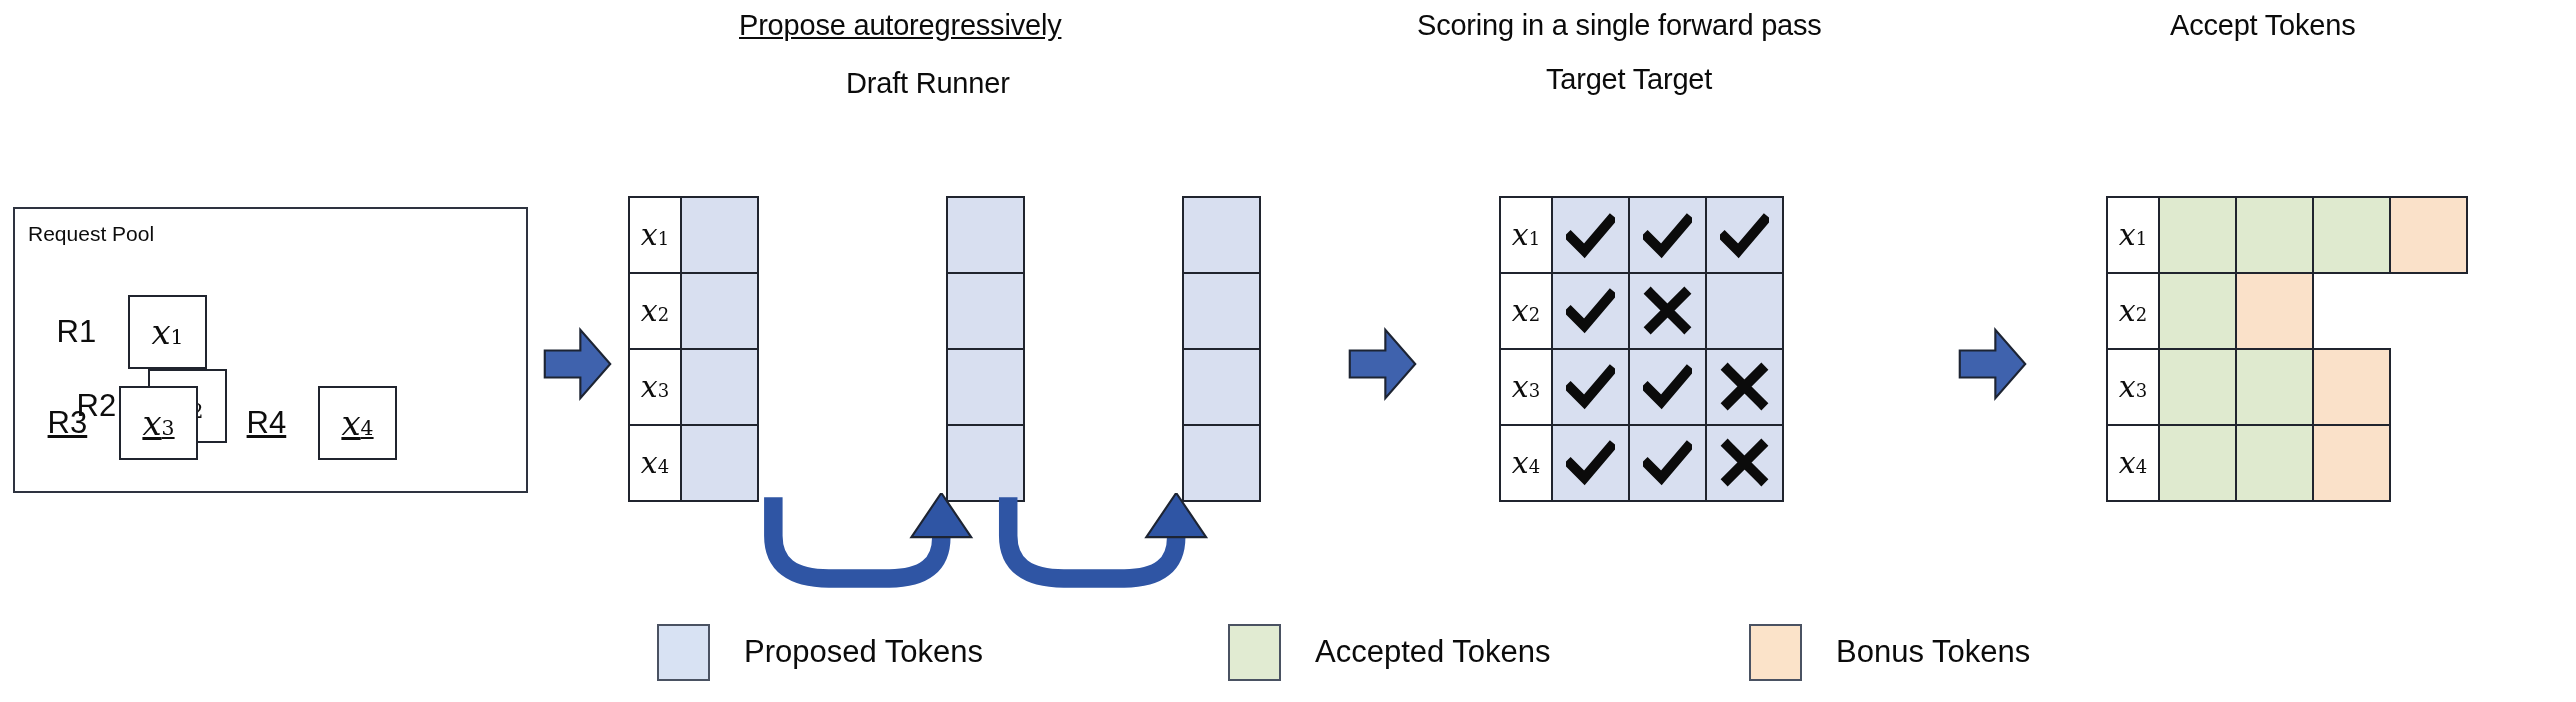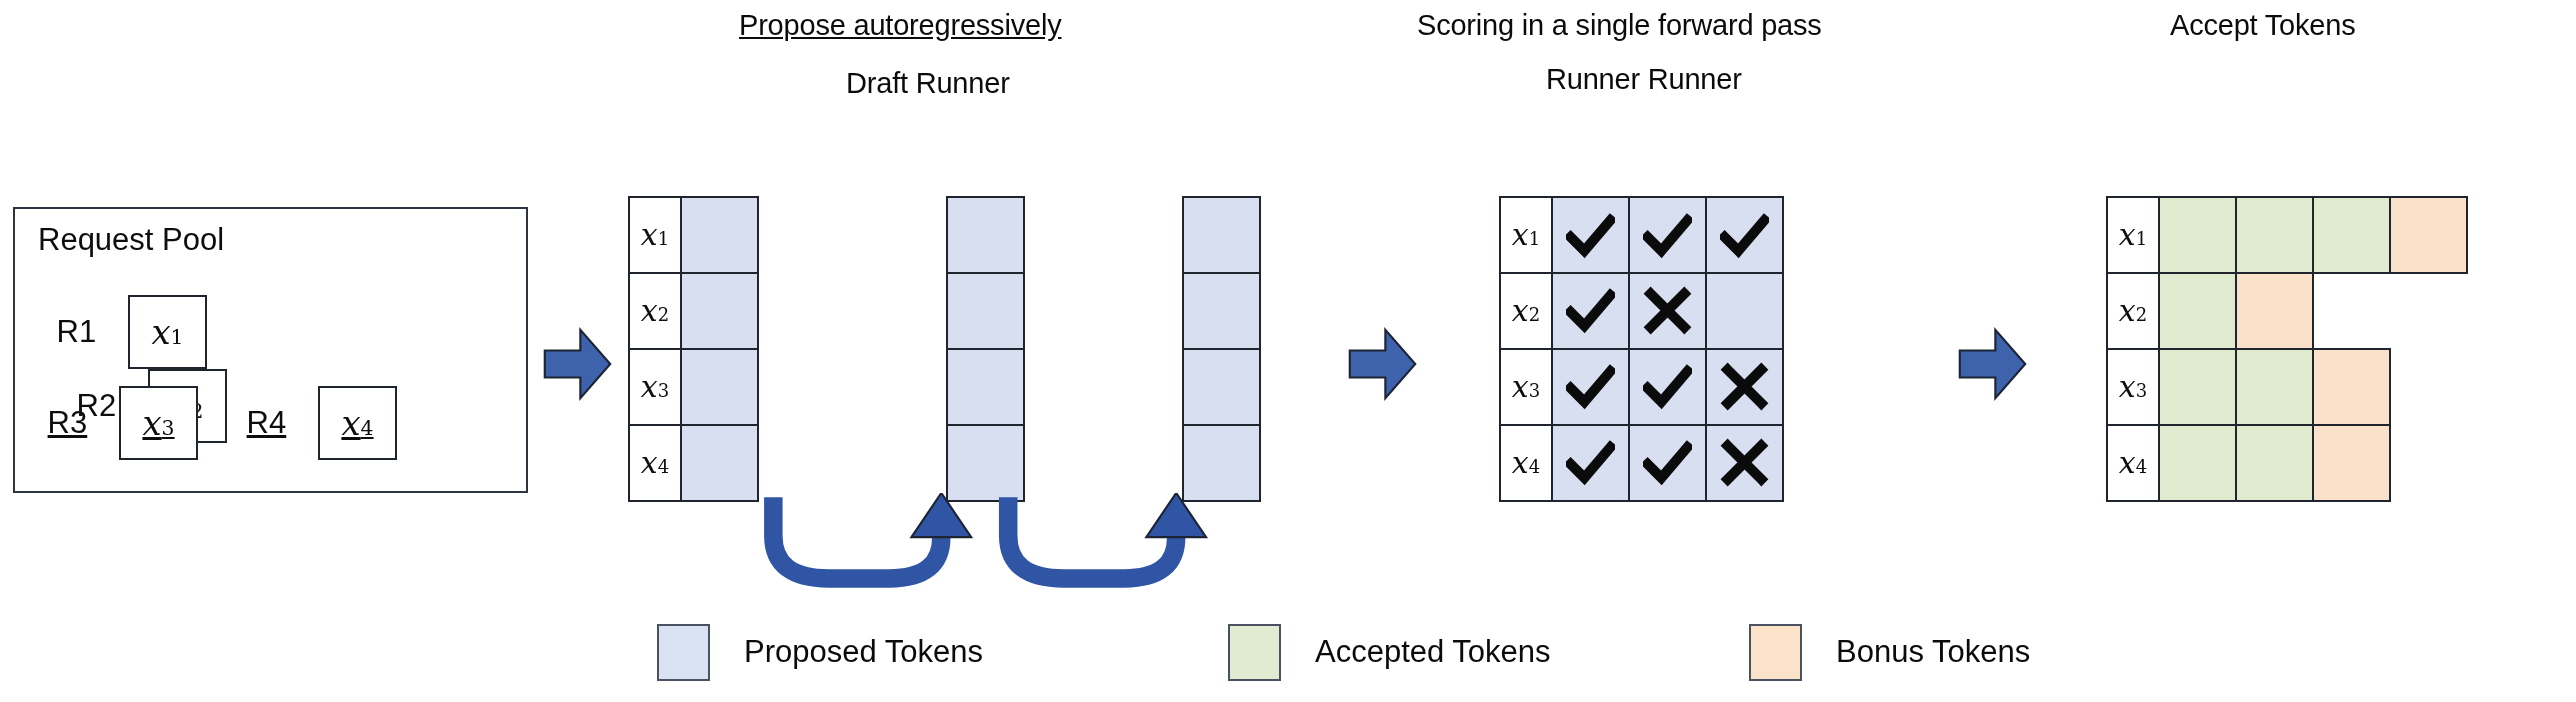--- a/index.html
+++ b/index.html
@@ -20,21 +20,21 @@
     position:absolute;font-size:29px;font-weight:400;color:#0b0b0b;
     white-space:nowrap;letter-spacing:-0.2px;
   }
 
   
   #request-pool{
     position:absolute;left:13px;top:207px;width:515px;height:286px;
     border:2.1px solid #2e3340;background:#fff;box-sizing:border-box;
   }
   #request-pool .pool-title{
-    position:absolute;left:23px;top:13px;font-size:31px;white-space:nowrap;
+    position:absolute;left:13px;top:13px;font-size:21px;white-space:nowrap;
   }
   .pool-row{position:absolute;display:flex;align-items:center;}
   .pool-entry{display:flex;align-items:center;}
   .pool-label{
     font-size:31px;width:80px;text-align:left;padding-left:8.6px;box-sizing:border-box;
   }
   .pool-cell{
     width:79px;height:74px;border:2.1px solid #20242e;background:#fff;
     display:flex;align-items:center;justify-content:center;box-sizing:border-box;
   }
@@ -211,21 +211,21 @@
   </svg>
 </div>
 
 <div class="blockarrow" style="left:1348px;top:327px;">
   <svg viewBox="0 0 96 104" width="69" height="74" aria-hidden="true">
     <polygon points="2,33 52,33 52,4 94,52 52,100 52,71 2,71" fill="#3f62ad" stroke="#1d2433" stroke-width="3"></polygon>
   </svg>
 </div>
 
 <div class="caption" style="left:1417px;top:8.6px;">Scoring in a single forward pass</div>
-<div class="subcaption" style="left:1546px;top:63px;">Runner Runner</div>
+<div class="subcaption" style="left:1546px;top:63px;">Target Target</div>
 
 <div class="labelcol" style="left:1499px;top:196px;">
   <div class="labelcell">
     <span class="tok small">
         <span>x</span>
         <sub>1</sub>
       </span>
   </div>
   <div class="labelcell">
     <span class="tok small">

